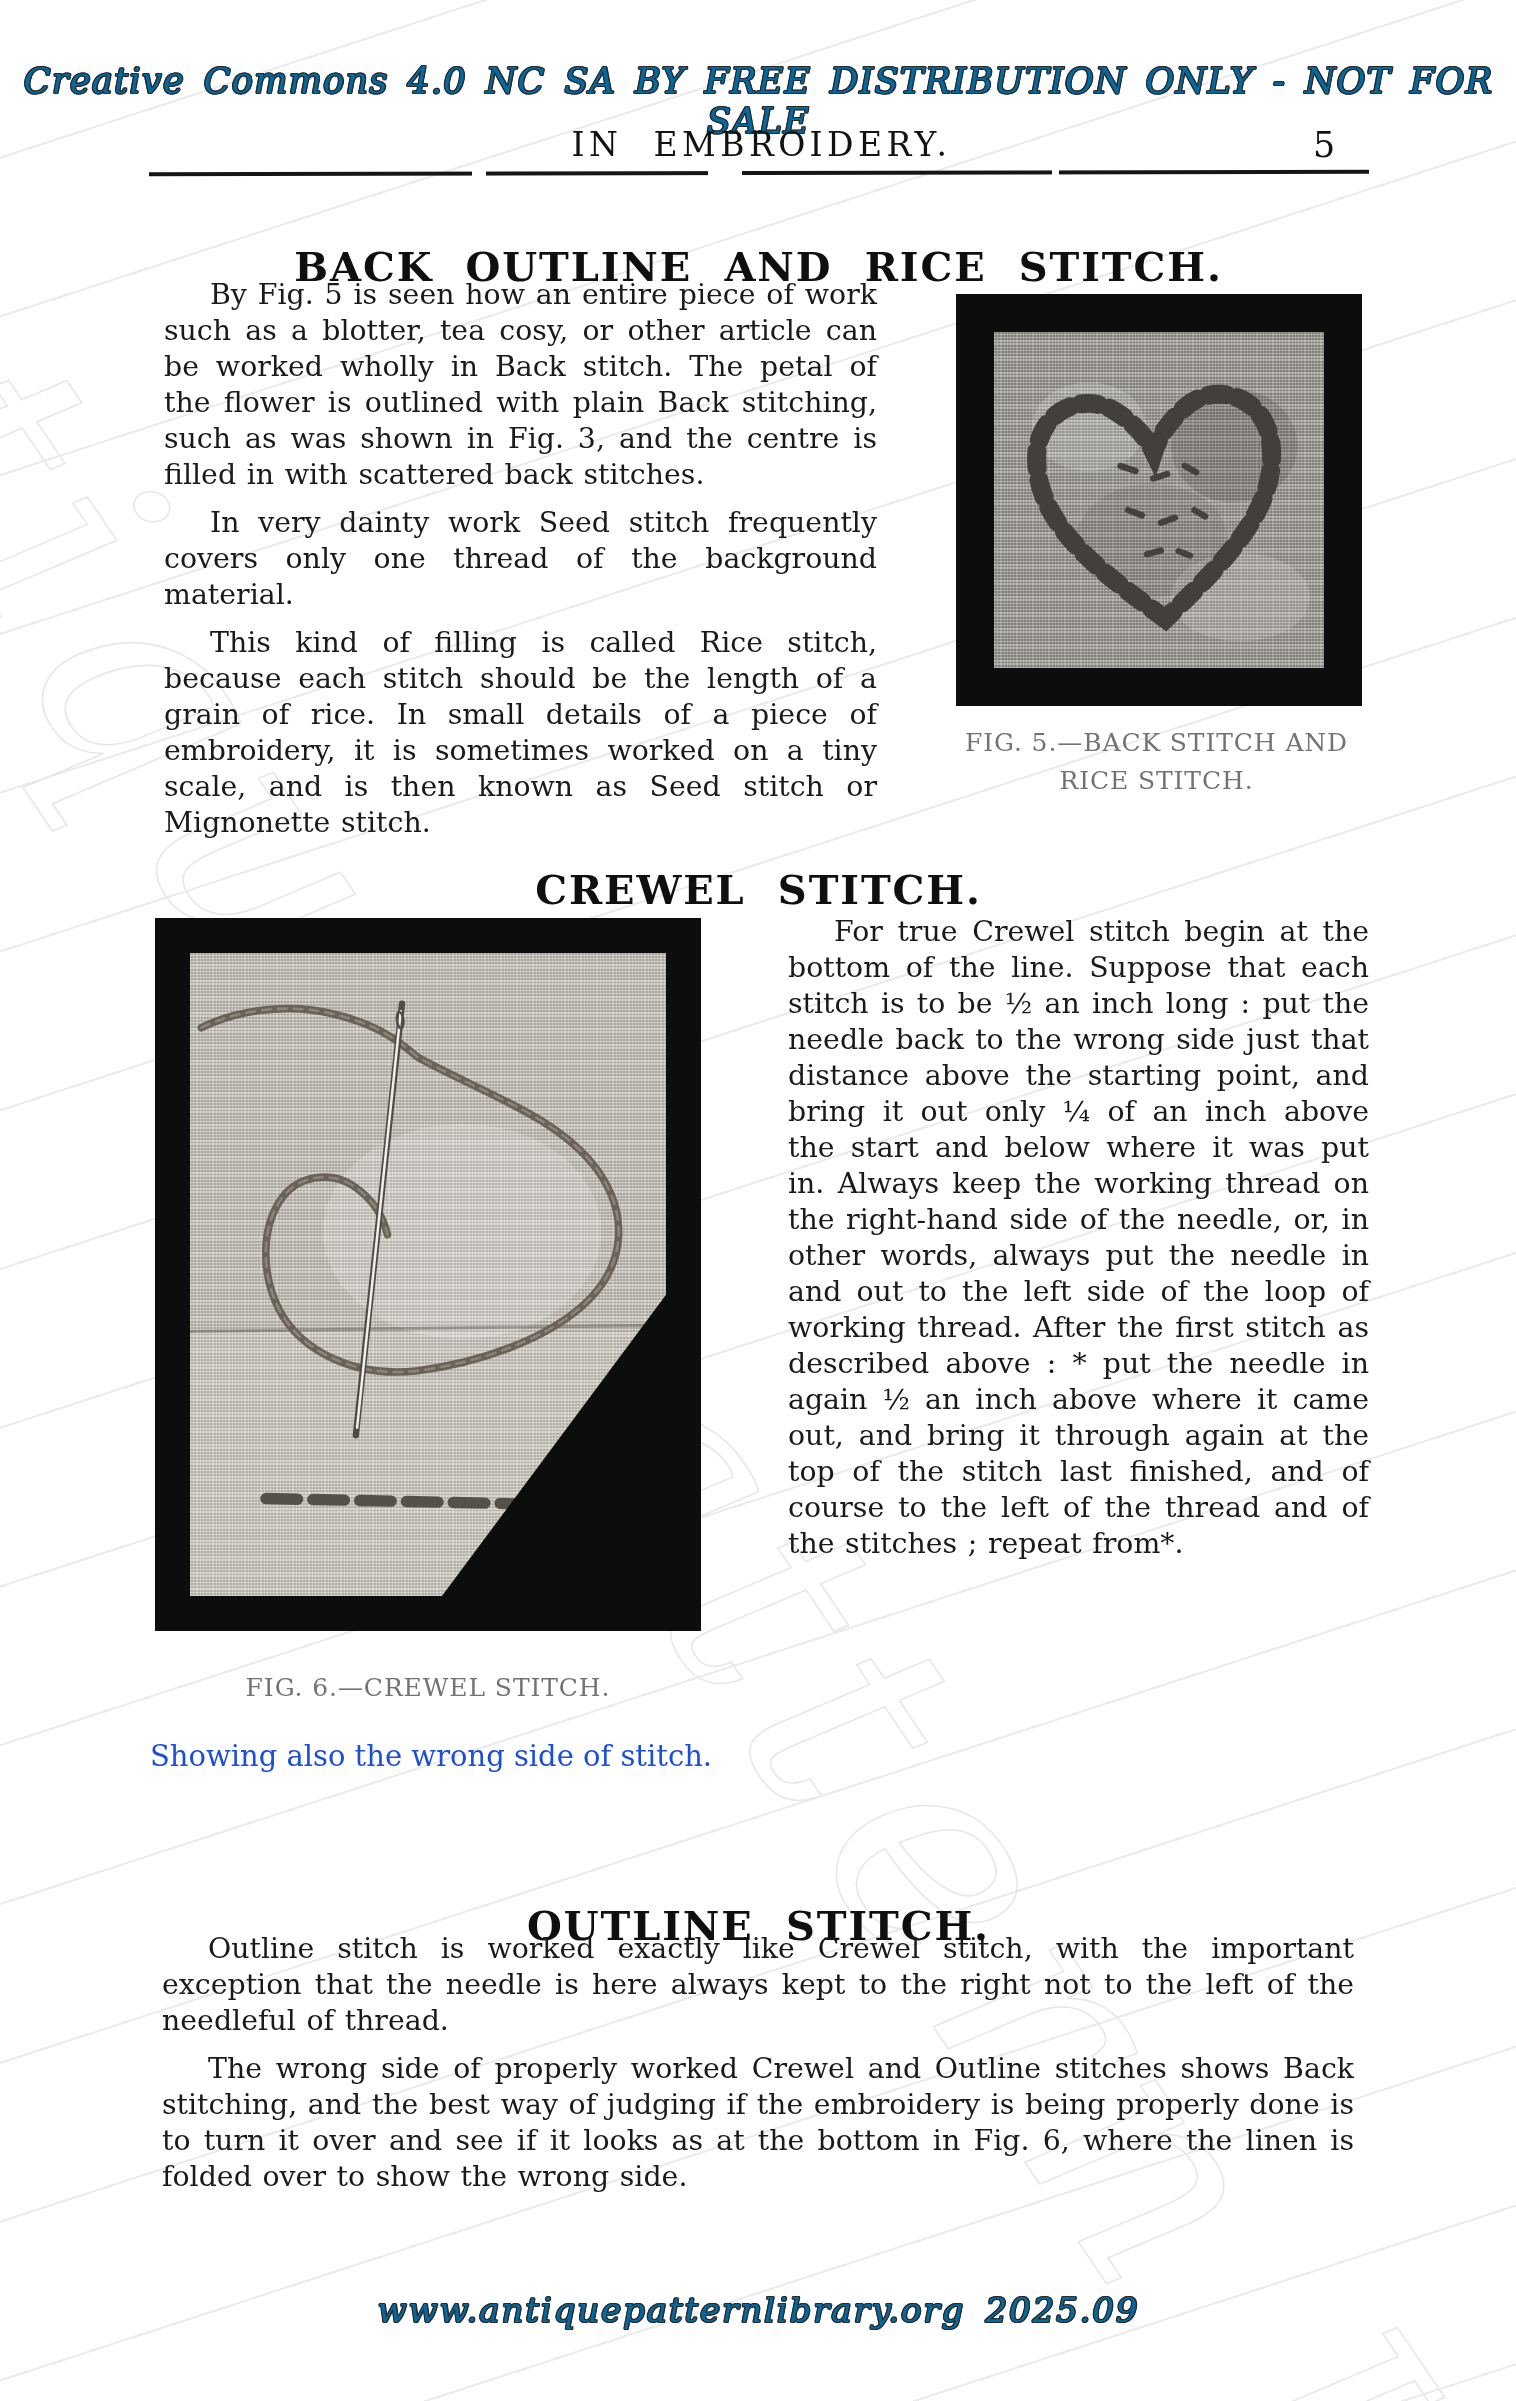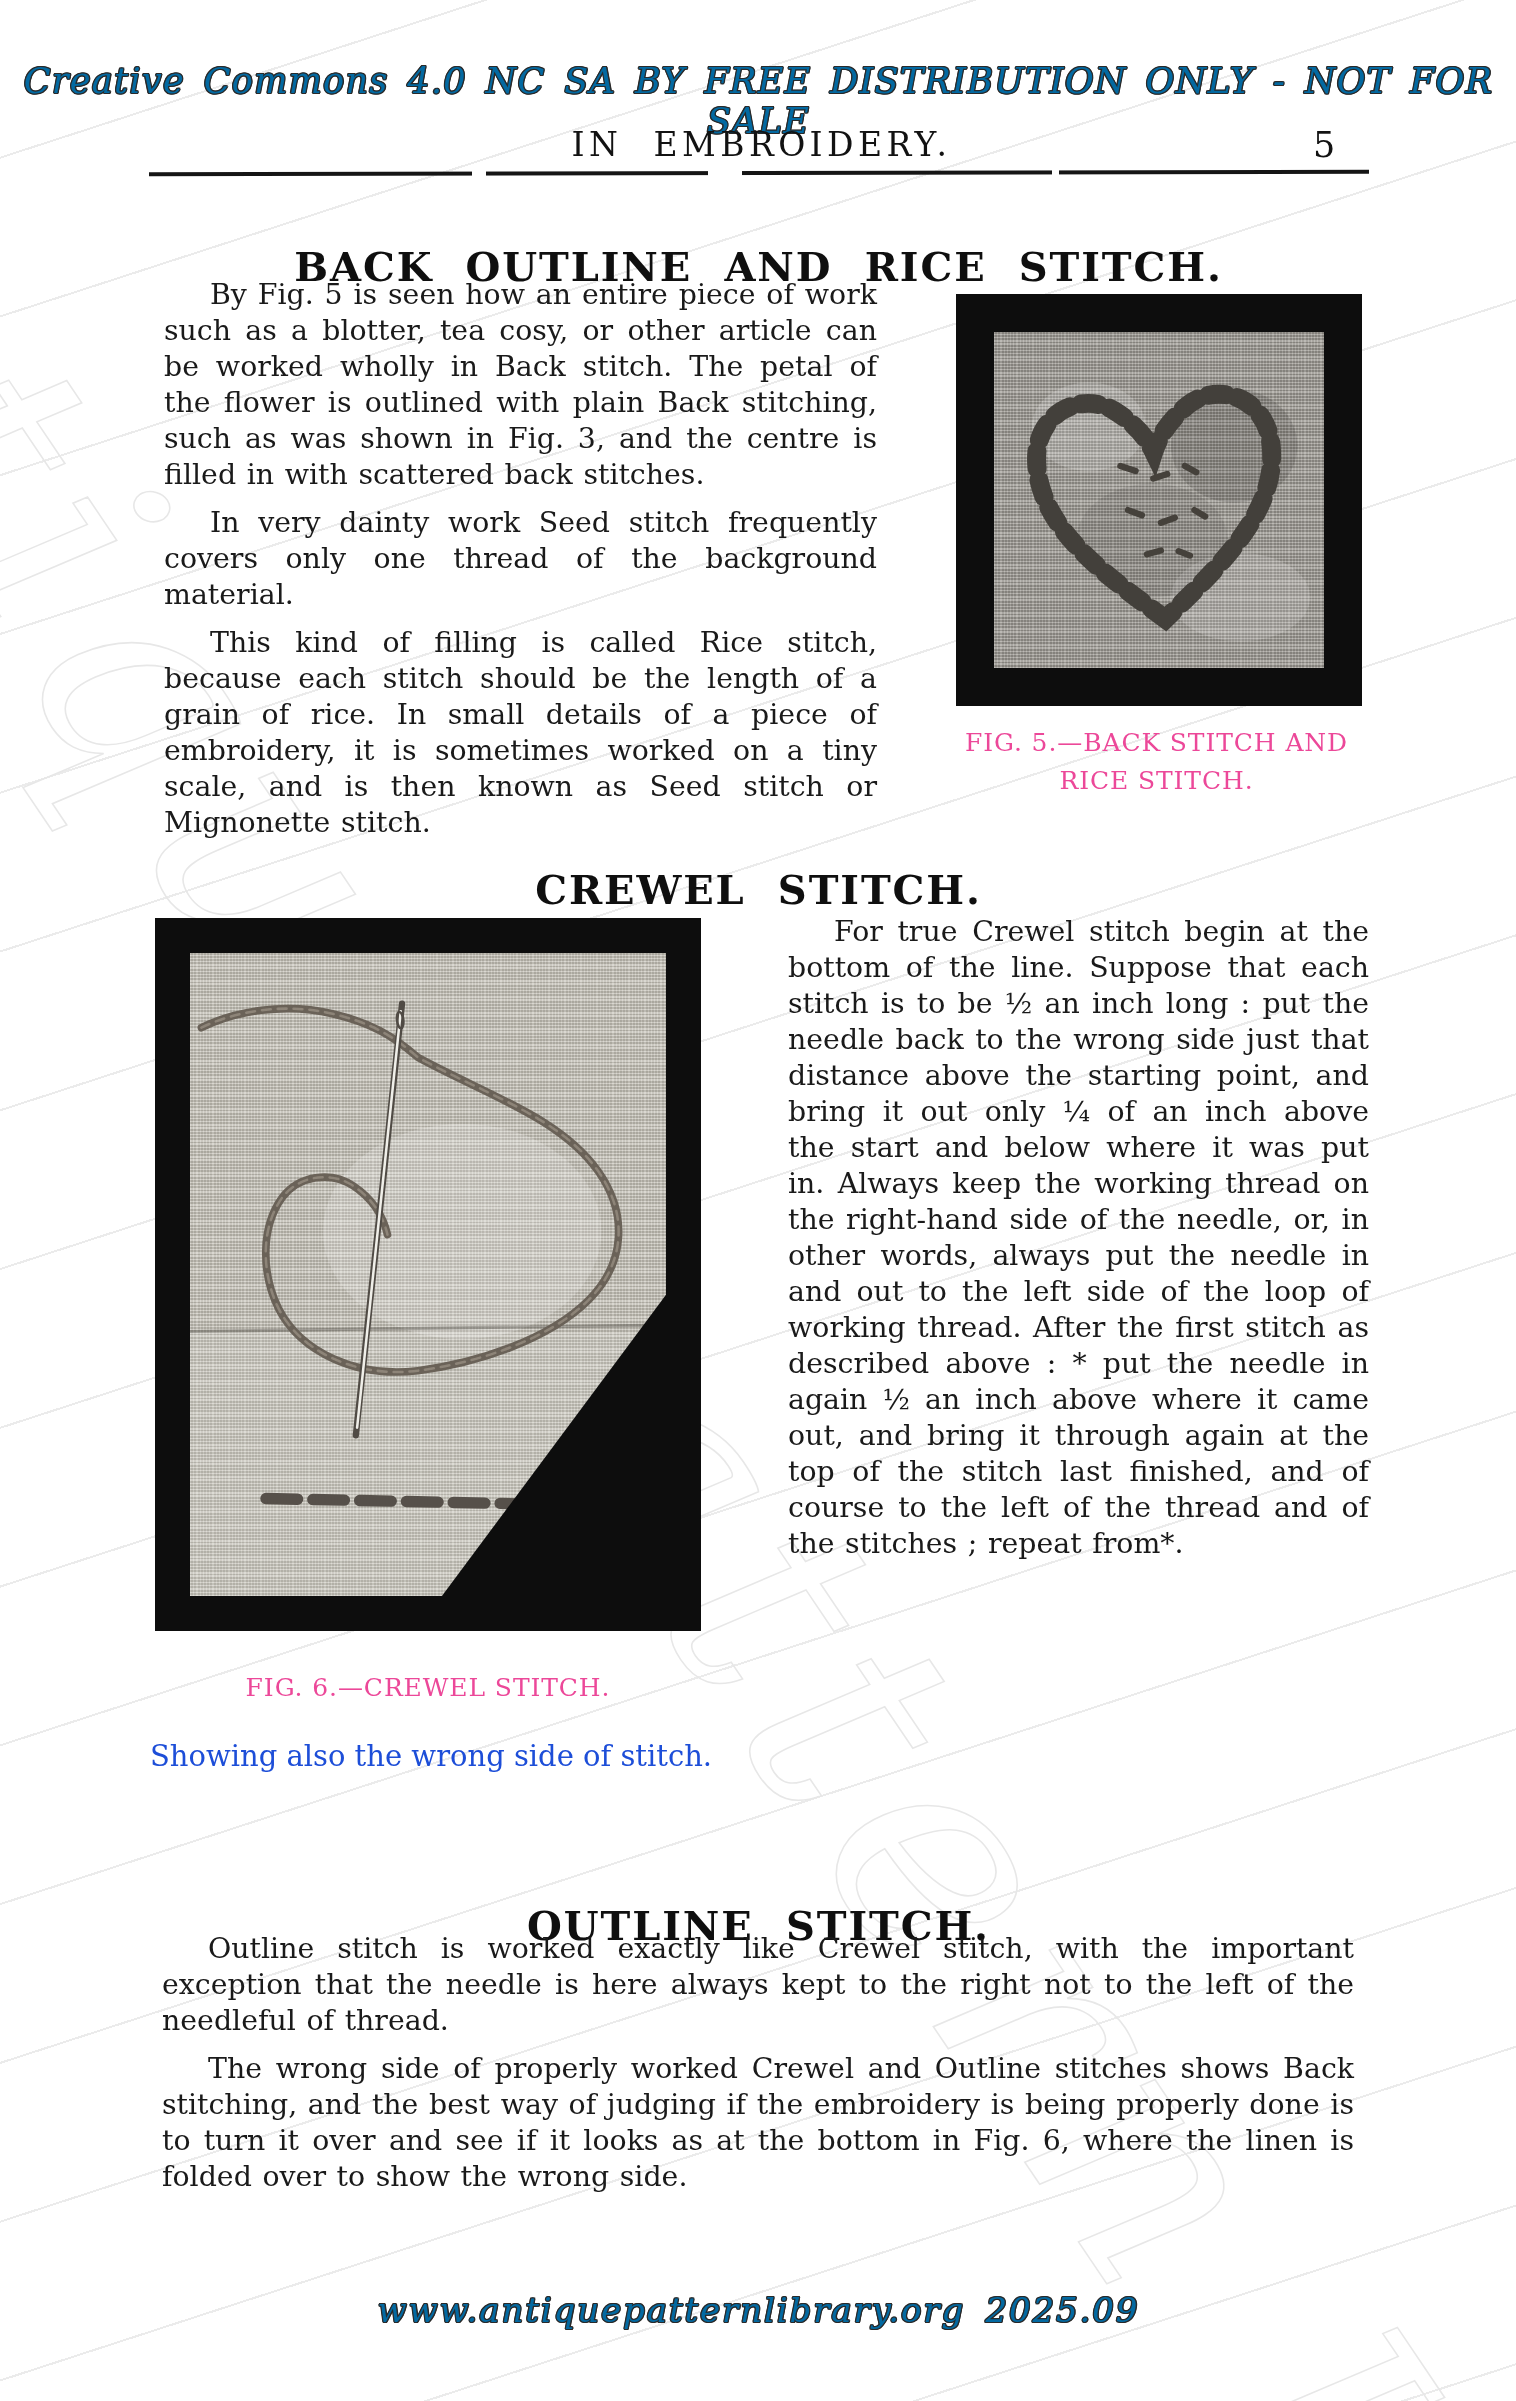--- a/index.html
+++ b/index.html
@@ -51,21 +51,21 @@
       repeating-linear-gradient(0deg, rgba(255,255,255,.20) 0 1.3px, rgba(0,0,0,.10) 1.3px 3.2px),
       repeating-linear-gradient(90deg, rgba(255,255,255,.14) 0 1.3px, rgba(0,0,0,.07) 1.3px 3.2px);
   }
   .fabric-linen{
     background-color:#c7c3b9;
     background-image:
       repeating-linear-gradient(0deg, rgba(255,255,255,.22) 0 1.3px, rgba(0,0,0,.09) 1.3px 3.2px),
       repeating-linear-gradient(90deg, rgba(255,255,255,.16) 0 1.3px, rgba(0,0,0,.06) 1.3px 3.2px);
   }
   .fabric svg{position:absolute;inset:0;width:100%;height:100%;}
-  .cap{font-size:25px;letter-spacing:0.9px;color:#ec4899;text-align:center;}
+  .cap{font-size:25px;letter-spacing:0.9px;color:#737373;text-align:center;}
   .cap5-wrap{top:728px;left:948px;width:417px;}
   .cap5-wrap .line{display:block;margin-bottom:8.8px;}
   .cap6{top:1673px;left:155px;width:546px;}
   .subcap6{top:1739px;left:137px;width:588px;text-align:center;font-size:29px;color:#1d4ed8;}
   .footer{top:2290px;left:0;right:0;text-align:center;font-size:34px;font-style:italic;letter-spacing:1.9px;word-spacing:7.6px;}
 </style>
 </head>
 <body>
 
 <div class="watermark">Antique Pattern Library</div>

